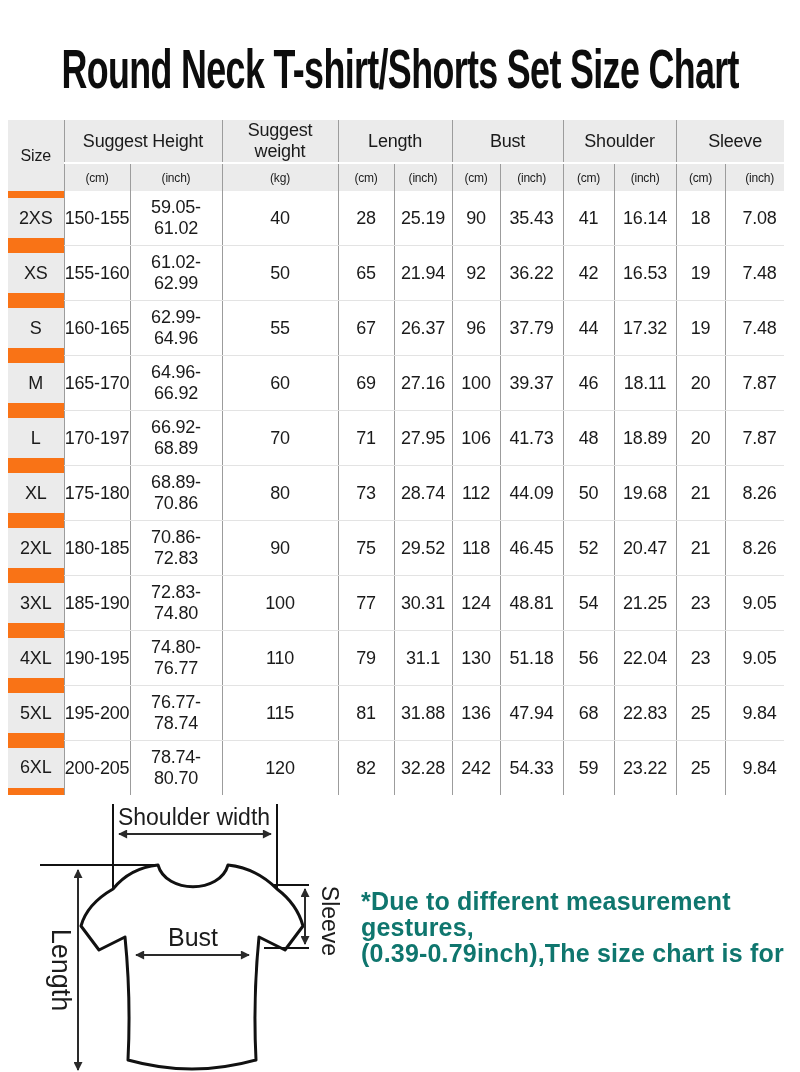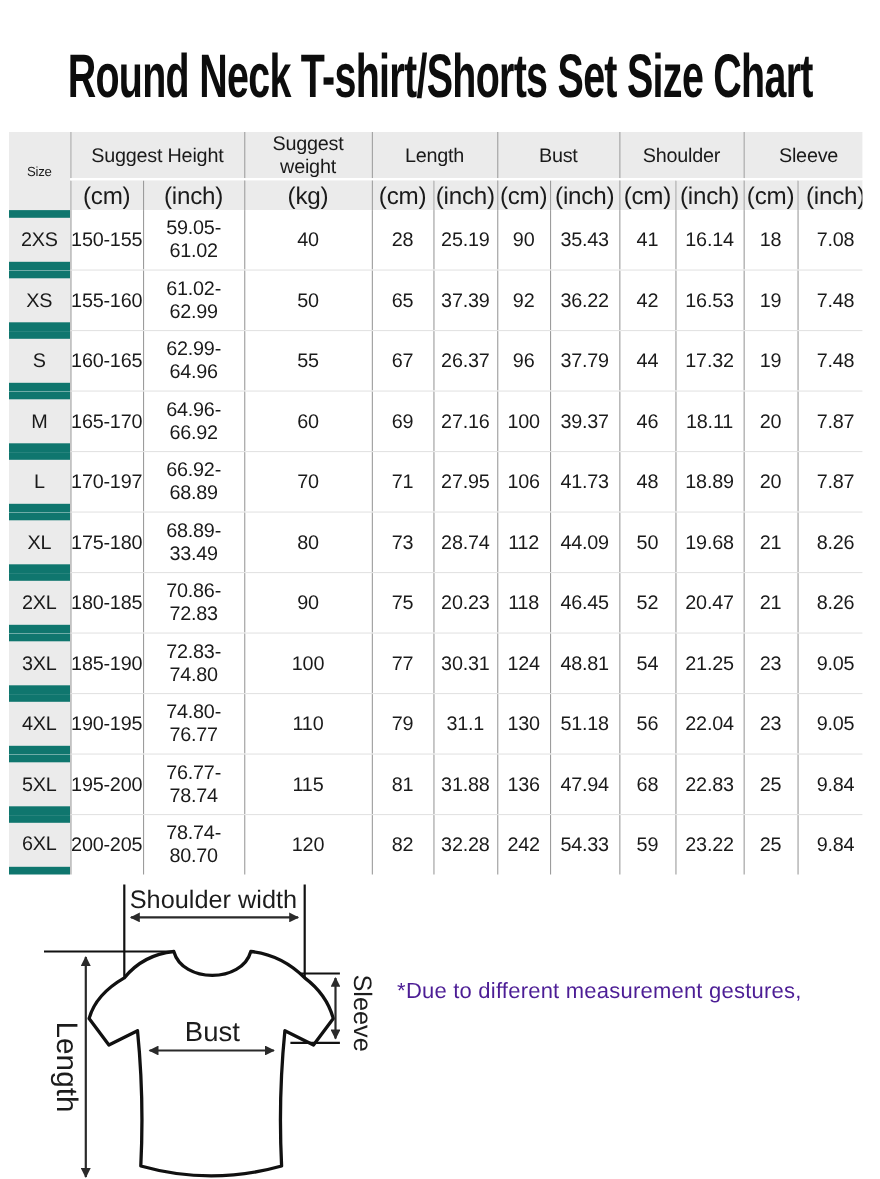--- a/index.html
+++ b/index.html
@@ -19,40 +19,40 @@
   .title-inner{display:inline-block;white-space:nowrap;
     font-size:56px;font-weight:bold;color:#0d0d0d;letter-spacing:-1px;
     transform:scaleX(0.64);transform-origin:50% 50%;}
 
   
   .tbl{position:absolute;left:8px;top:98px;width:786px;
     border-collapse:collapse;table-layout:fixed;}
   .tbl th,.tbl td{padding:0;margin:0;text-align:center;vertical-align:middle;
     font-weight:normal;color:var(--ink);letter-spacing:-0.2px;overflow:hidden;}
   .group-row th{background:var(--hdr);height:36px;font-size:18px;}
-  .unit-row th{background:var(--hdr);height:27px;font-size:22px;}
-  th.size-head{background:var(--hdr);font-size:12px;}
+  .unit-row th{background:var(--hdr);height:27px;font-size:12px;}
+  th.size-head{background:var(--hdr);font-size:16px;}
   .gb{border-left:1px solid var(--line);}
   .last{border-right:1px solid var(--line);}
   .group-row th.gb{border-bottom:2px solid #fff;}
   .tbl td{height:54px;font-size:18px;}
   td.data-cell{border-left:1px solid var(--line);border-bottom:1px solid var(--softline);background:#fff;}
   tbody tr:last-child td.data-cell{border-bottom:none;}
-  td.size-cell{background:#0f766e;border:none;}
+  td.size-cell{background:#f97316;border:none;}
   .size-box{width:100%;height:40px;background:var(--hdr);
     display:flex;align-items:center;justify-content:center;font-size:18px;}
   .red{color:var(--red);}
 
   
   .diagram{position:absolute;left:0;top:770px;width:800px;height:302px;}
   .diagram text{fill:#1c1c1c;font-family:"Liberation Sans","DejaVu Sans",sans-serif;}
 
   
   .note{position:absolute;left:361px;top:866px;width:432px;
-    font-size:20px;line-height:26px;font-weight:400;color:#4c1d95;letter-spacing:0.2px;}
+    font-size:25px;line-height:26px;font-weight:700;color:#0f766e;letter-spacing:0.2px;}
 </style>
 </head>
 <body>
 
 <div class="page">
 
   <div class="title-wrap">
     <div class="title-inner">Round Neck T-shirt/Shorts Set Size Chart</div>
   </div>
 
@@ -113,21 +113,21 @@
       <td class="data-cell red last">7.08</td>
     </tr>
         <tr>
       <td class="size-cell">
             <div class="size-box">XS</div>
           </td>
       <td class="data-cell">155-160</td>
       <td class="data-cell red">61.02-62.99</td>
       <td class="data-cell">50</td>
       <td class="data-cell">65</td>
-      <td class="data-cell red">37.39</td>
+      <td class="data-cell red">21.94</td>
       <td class="data-cell">92</td>
       <td class="data-cell red">36.22</td>
       <td class="data-cell">42</td>
       <td class="data-cell red">16.53</td>
       <td class="data-cell">19</td>
       <td class="data-cell red last">7.48</td>
     </tr>
         <tr>
       <td class="size-cell">
             <div class="size-box">S</div>
@@ -174,40 +174,40 @@
       <td class="data-cell">48</td>
       <td class="data-cell red">18.89</td>
       <td class="data-cell">20</td>
       <td class="data-cell red last">7.87</td>
     </tr>
         <tr>
       <td class="size-cell">
             <div class="size-box">XL</div>
           </td>
       <td class="data-cell">175-180</td>
-      <td class="data-cell red">68.89-33.49</td>
+      <td class="data-cell red">68.89-70.86</td>
       <td class="data-cell">80</td>
       <td class="data-cell">73</td>
       <td class="data-cell red">28.74</td>
       <td class="data-cell">112</td>
       <td class="data-cell red">44.09</td>
       <td class="data-cell">50</td>
       <td class="data-cell red">19.68</td>
       <td class="data-cell">21</td>
       <td class="data-cell red last">8.26</td>
     </tr>
         <tr>
       <td class="size-cell">
             <div class="size-box">2XL</div>
           </td>
       <td class="data-cell">180-185</td>
       <td class="data-cell red">70.86-72.83</td>
       <td class="data-cell">90</td>
       <td class="data-cell">75</td>
-      <td class="data-cell red">20.23</td>
+      <td class="data-cell red">29.52</td>
       <td class="data-cell">118</td>
       <td class="data-cell red">46.45</td>
       <td class="data-cell">52</td>
       <td class="data-cell red">20.47</td>
       <td class="data-cell">21</td>
       <td class="data-cell red last">8.26</td>
     </tr>
         <tr>
       <td class="size-cell">
             <div class="size-box">3XL</div>
@@ -302,15 +302,16 @@
     <line x1="136" y1="163" x2="249" y2="163" stroke="#2a2a2a" stroke-width="2" marker-start="url(#ah)" marker-end="url(#ah)"></line>
 
     <line x1="272" y1="93" x2="309" y2="93" stroke="#111" stroke-width="2"></line>
     <line x1="264" y1="156" x2="309" y2="156" stroke="#111" stroke-width="2"></line>
     <line x1="305" y1="97" x2="305" y2="152" stroke="#2a2a2a" stroke-width="2" marker-start="url(#ah)" marker-end="url(#ah)"></line>
     <text x="326" y="125" text-anchor="middle" font-size="23" transform="rotate(90 322 125)">Sleeve</text>
   </svg>
 
   <div class="note">
     <div>*Due to different measurement gestures,</div>
+    <div>(0.39-0.79inch),The size chart is for</div>
   </div>
 
 </div>
 
 </body></html>

